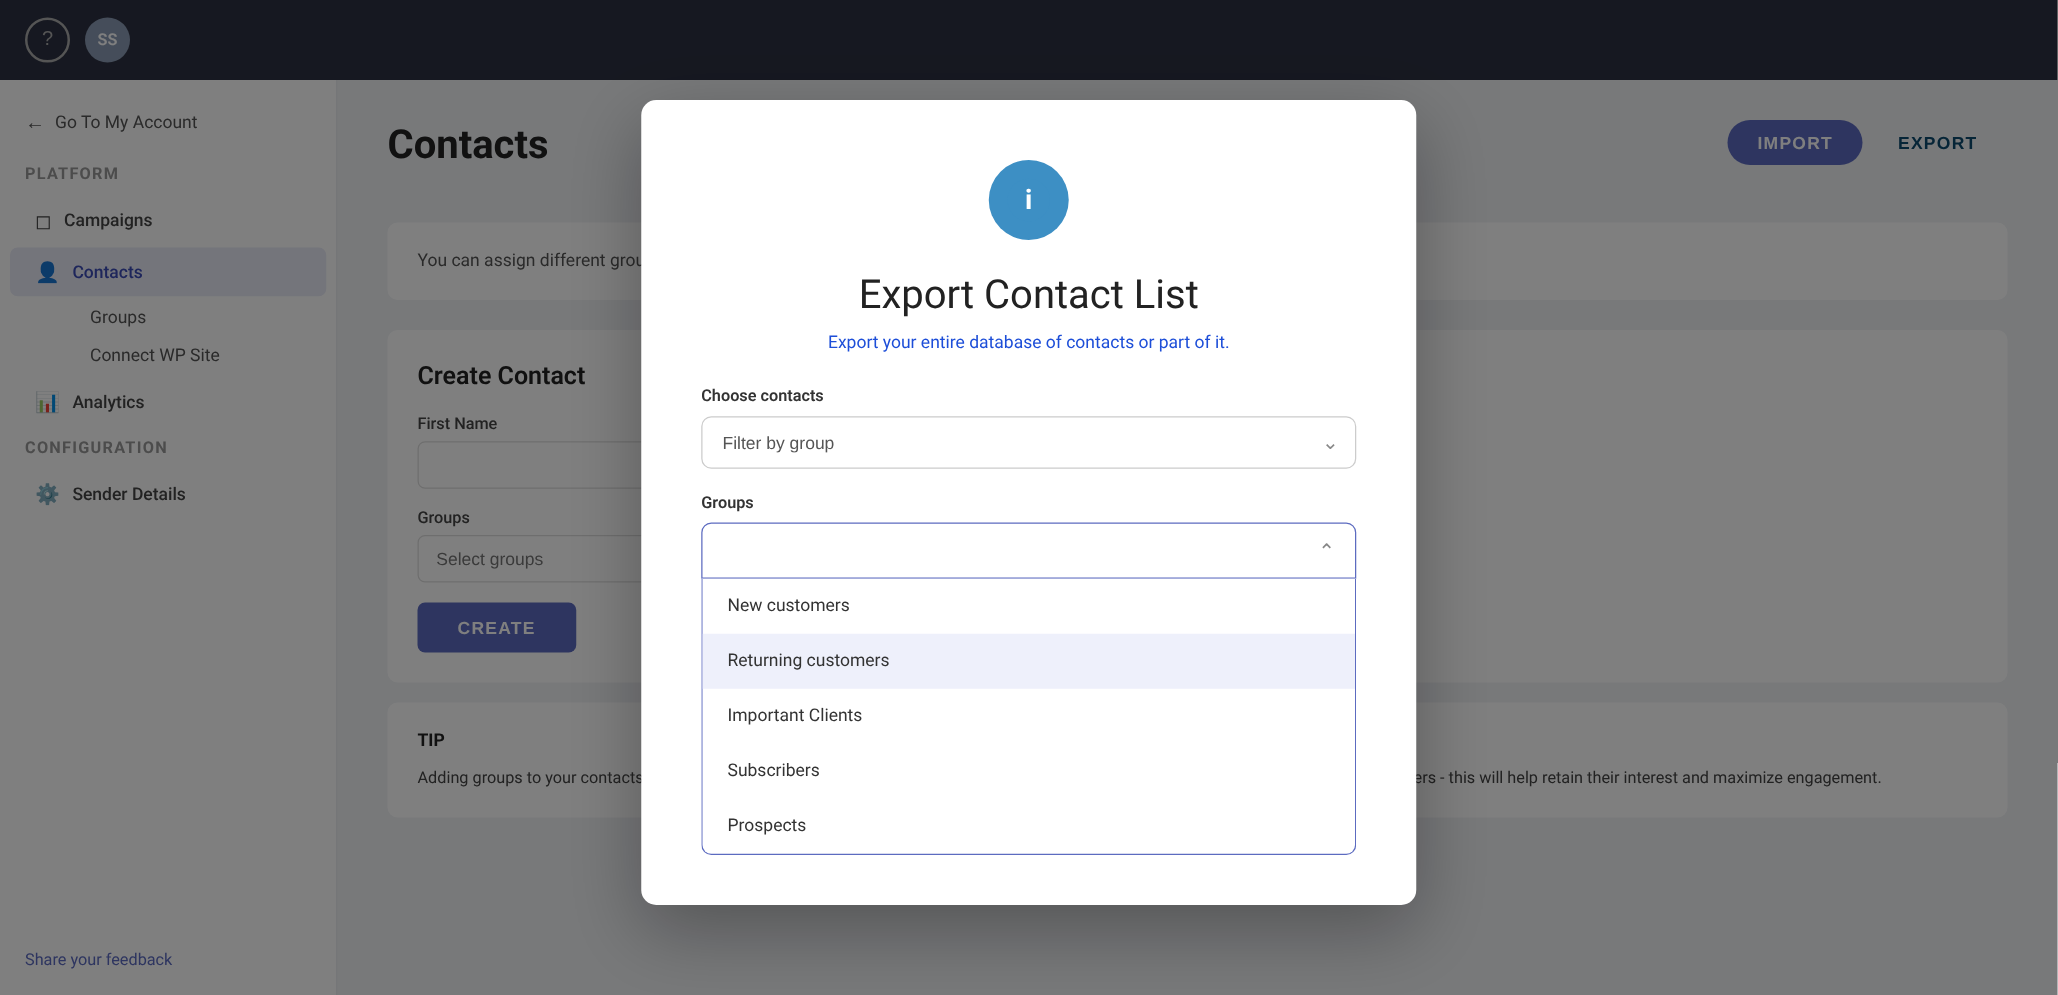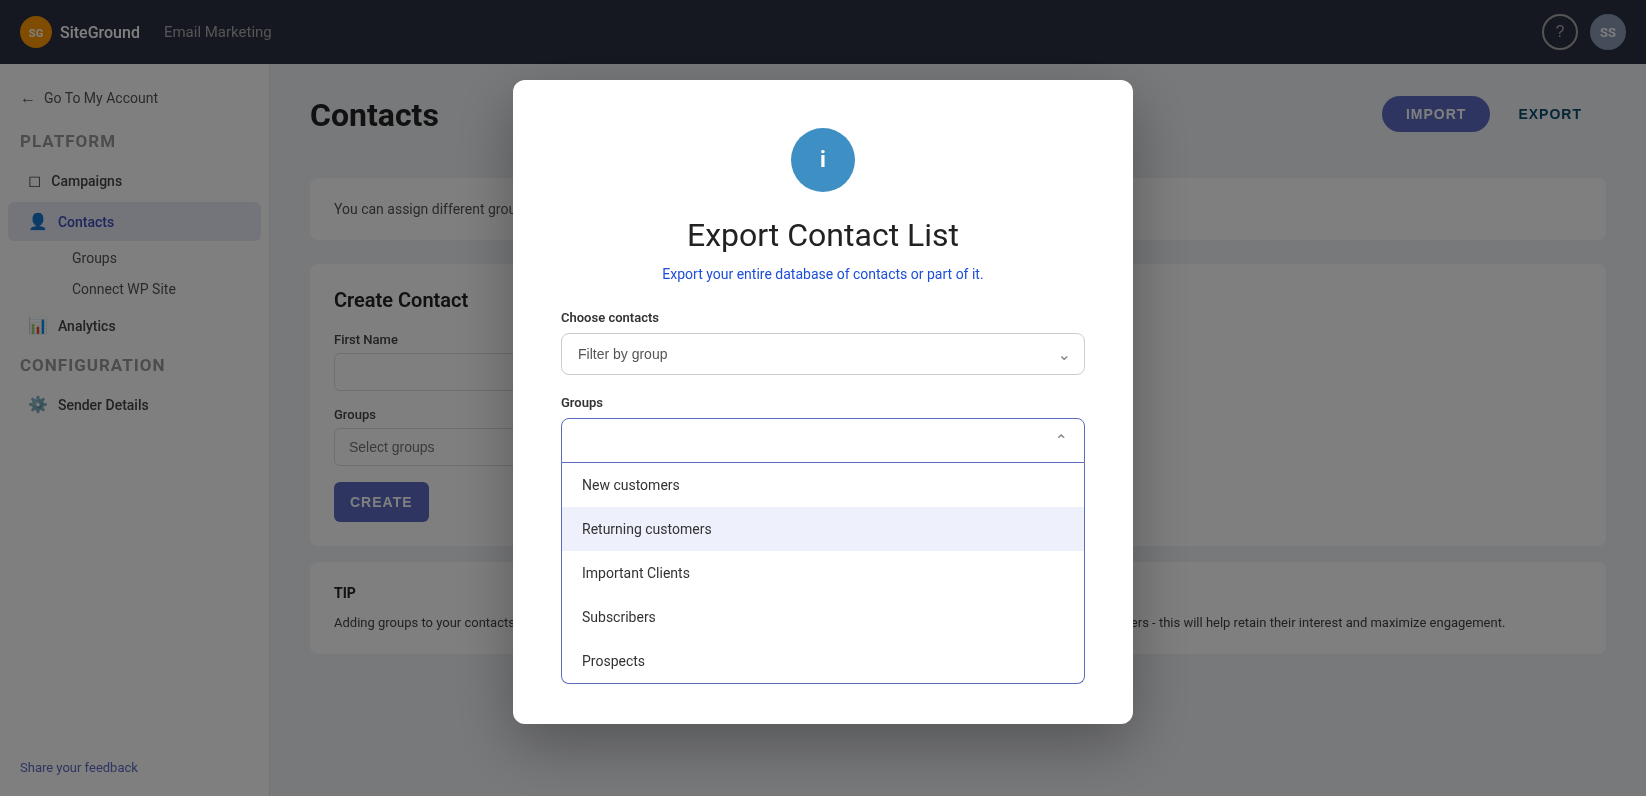--- a/index.html
+++ b/index.html
@@ -25,21 +25,21 @@
     .help-btn { width: 36px; height: 36px; border-radius: 50%; border: 2px solid #aaa; color: #aaa; background: transparent; cursor: pointer; font-size: 16px; display: flex; align-items: center; justify-content: center; }
     .avatar { width: 36px; height: 36px; border-radius: 50%; background: #8b9bb4; color: white; font-size: 13px; font-weight: 600; display: flex; align-items: center; justify-content: center; }
 
     
     .app-body { display: flex; height: calc(796px - 64px); }
 
     
     .sidebar { width: 270px; background: #fff; border-right: 1px solid #e5e7eb; padding: 16px 0; flex-shrink: 0; position: relative; z-index: 2; }
     .back-link { display: flex; align-items: center; gap: 8px; padding: 8px 20px 16px; color: #555; font-size: 14px; cursor: pointer; }
     .back-arrow { font-size: 16px; }
-    .sidebar-section-label { font-size: 17px; font-weight: 700; color: #999; text-transform: uppercase; letter-spacing: 1px; padding: 8px 20px; }
+    .sidebar-section-label { font-size: 13px; font-weight: 700; color: #999; text-transform: uppercase; letter-spacing: 1px; padding: 8px 20px; }
     .sidebar-item { display: flex; align-items: center; gap: 10px; padding: 10px 20px; cursor: pointer; color: #444; font-size: 14px; font-weight: 500; border-radius: 6px; margin: 2px 8px; }
     .sidebar-item.active { background: #e8eaf6; color: #3d4db7; }
     .sidebar-item .icon { font-size: 16px; }
     .sidebar-sub { padding-left: 44px; }
     .sidebar-sub-item { padding: 7px 20px; cursor: pointer; color: #555; font-size: 14px; border-radius: 6px; margin: 1px 8px; }
     .sidebar-footer { position: absolute; bottom: 20px; left: 0; width: 100%; padding: 0 20px; }
     .feedback-link { color: #5c6bc0; font-size: 13px; cursor: pointer; }
 
     
     .main-content { flex: 1; background: #f0f2f5; padding: 32px 40px; overflow-y: auto; position: relative; }
@@ -49,21 +49,21 @@
     .btn-import { background: #5c6bc0; color: white; border: none; padding: 10px 24px; border-radius: 24px; font-size: 14px; font-weight: 600; cursor: pointer; text-transform: uppercase; letter-spacing: 1px; }
     .btn-export { background: transparent; color: #0c4a6e; border: none; padding: 10px 24px; border-radius: 24px; font-size: 14px; font-weight: 600; cursor: pointer; text-transform: uppercase; letter-spacing: 1px; }
 
     .info-box { background: white; border-radius: 8px; padding: 20px 24px; margin-bottom: 24px; color: #555; font-size: 14px; line-height: 1.6; }
     .create-section { background: white; border-radius: 8px; padding: 24px; margin-bottom: 16px; }
     .create-section-title { font-size: 20px; font-weight: 600; color: #222; margin-bottom: 20px; }
     .form-row { display: flex; gap: 16px; margin-bottom: 16px; flex-wrap: wrap; }
     .form-group { display: flex; flex-direction: column; gap: 6px; }
     .form-label { font-size: 13px; color: #444; font-weight: 500; }
     .form-input { border: 1px solid #ddd; border-radius: 6px; padding: 10px 14px; font-size: 14px; color: #333; background: white; width: 220px; }
-    .btn-create { background: #5c6bc0; color: white; border: none; padding: 12px 16px; border-radius: 6px; font-size: 14px; font-weight: 600; cursor: pointer; text-transform: uppercase; letter-spacing: 1px; }
+    .btn-create { background: #5c6bc0; color: white; border: none; padding: 12px 32px; border-radius: 6px; font-size: 14px; font-weight: 600; cursor: pointer; text-transform: uppercase; letter-spacing: 1px; }
     .tip-box { background: white; border-radius: 8px; padding: 20px 24px; font-size: 13px; color: #444; line-height: 1.6; }
     .tip-title { font-weight: 700; font-size: 14px; color: #222; margin-bottom: 8px; }
 
     
     .overlay {
       position: fixed;
       top: 0; left: 0; right: 0; bottom: 0;
       background: rgba(0,0,0,0.5);
       z-index: 100;
       display: flex;
@@ -97,32 +97,20 @@
     .groups-input-box { width: 100%; border: 1.5px solid #5c6bc0; border-radius: 8px 8px 0 0; padding: 12px 16px; font-size: 14px; color: #555; background: white; display: flex; align-items: center; justify-content: space-between; cursor: pointer; }
     .groups-up-arrow { color: #888; font-size: 16px; }
     .groups-dropdown-list { width: 100%; border: 1.5px solid #5c6bc0; border-top: none; border-radius: 0 0 8px 8px; background: white; overflow: hidden; }
     .dropdown-item { padding: 14px 20px; font-size: 14px; color: #333; cursor: pointer; }
     .dropdown-item.highlighted { background: #eef0fb; }
   </style>
 </head>
 <body>
 
 <nav class="top-nav">
-  <div class="top-nav-left">
-    <div class="logo">
-      <div class="logo-icon">
-        <svg width="28" height="28" viewBox="0 0 28 28" fill="none" xmlns="http://www.w3.org/2000/svg">
-          <circle cx="14" cy="14" r="14" fill="#f90"></circle>
-          <text x="14" y="19" text-anchor="middle" fill="white" font-size="11" font-weight="bold">SG</text>
-        </svg>
-      </div>
-      <span class="logo-text">SiteGround</span>
-    </div>
-    <span class="app-title">Email Marketing</span>
-  </div>
   <div class="top-nav-right">
     <button class="help-btn">?</button>
     <div class="avatar">SS</div>
   </div>
 </nav>
 
 <div class="app-body">
 
   <aside class="sidebar">
     <div class="back-link">

